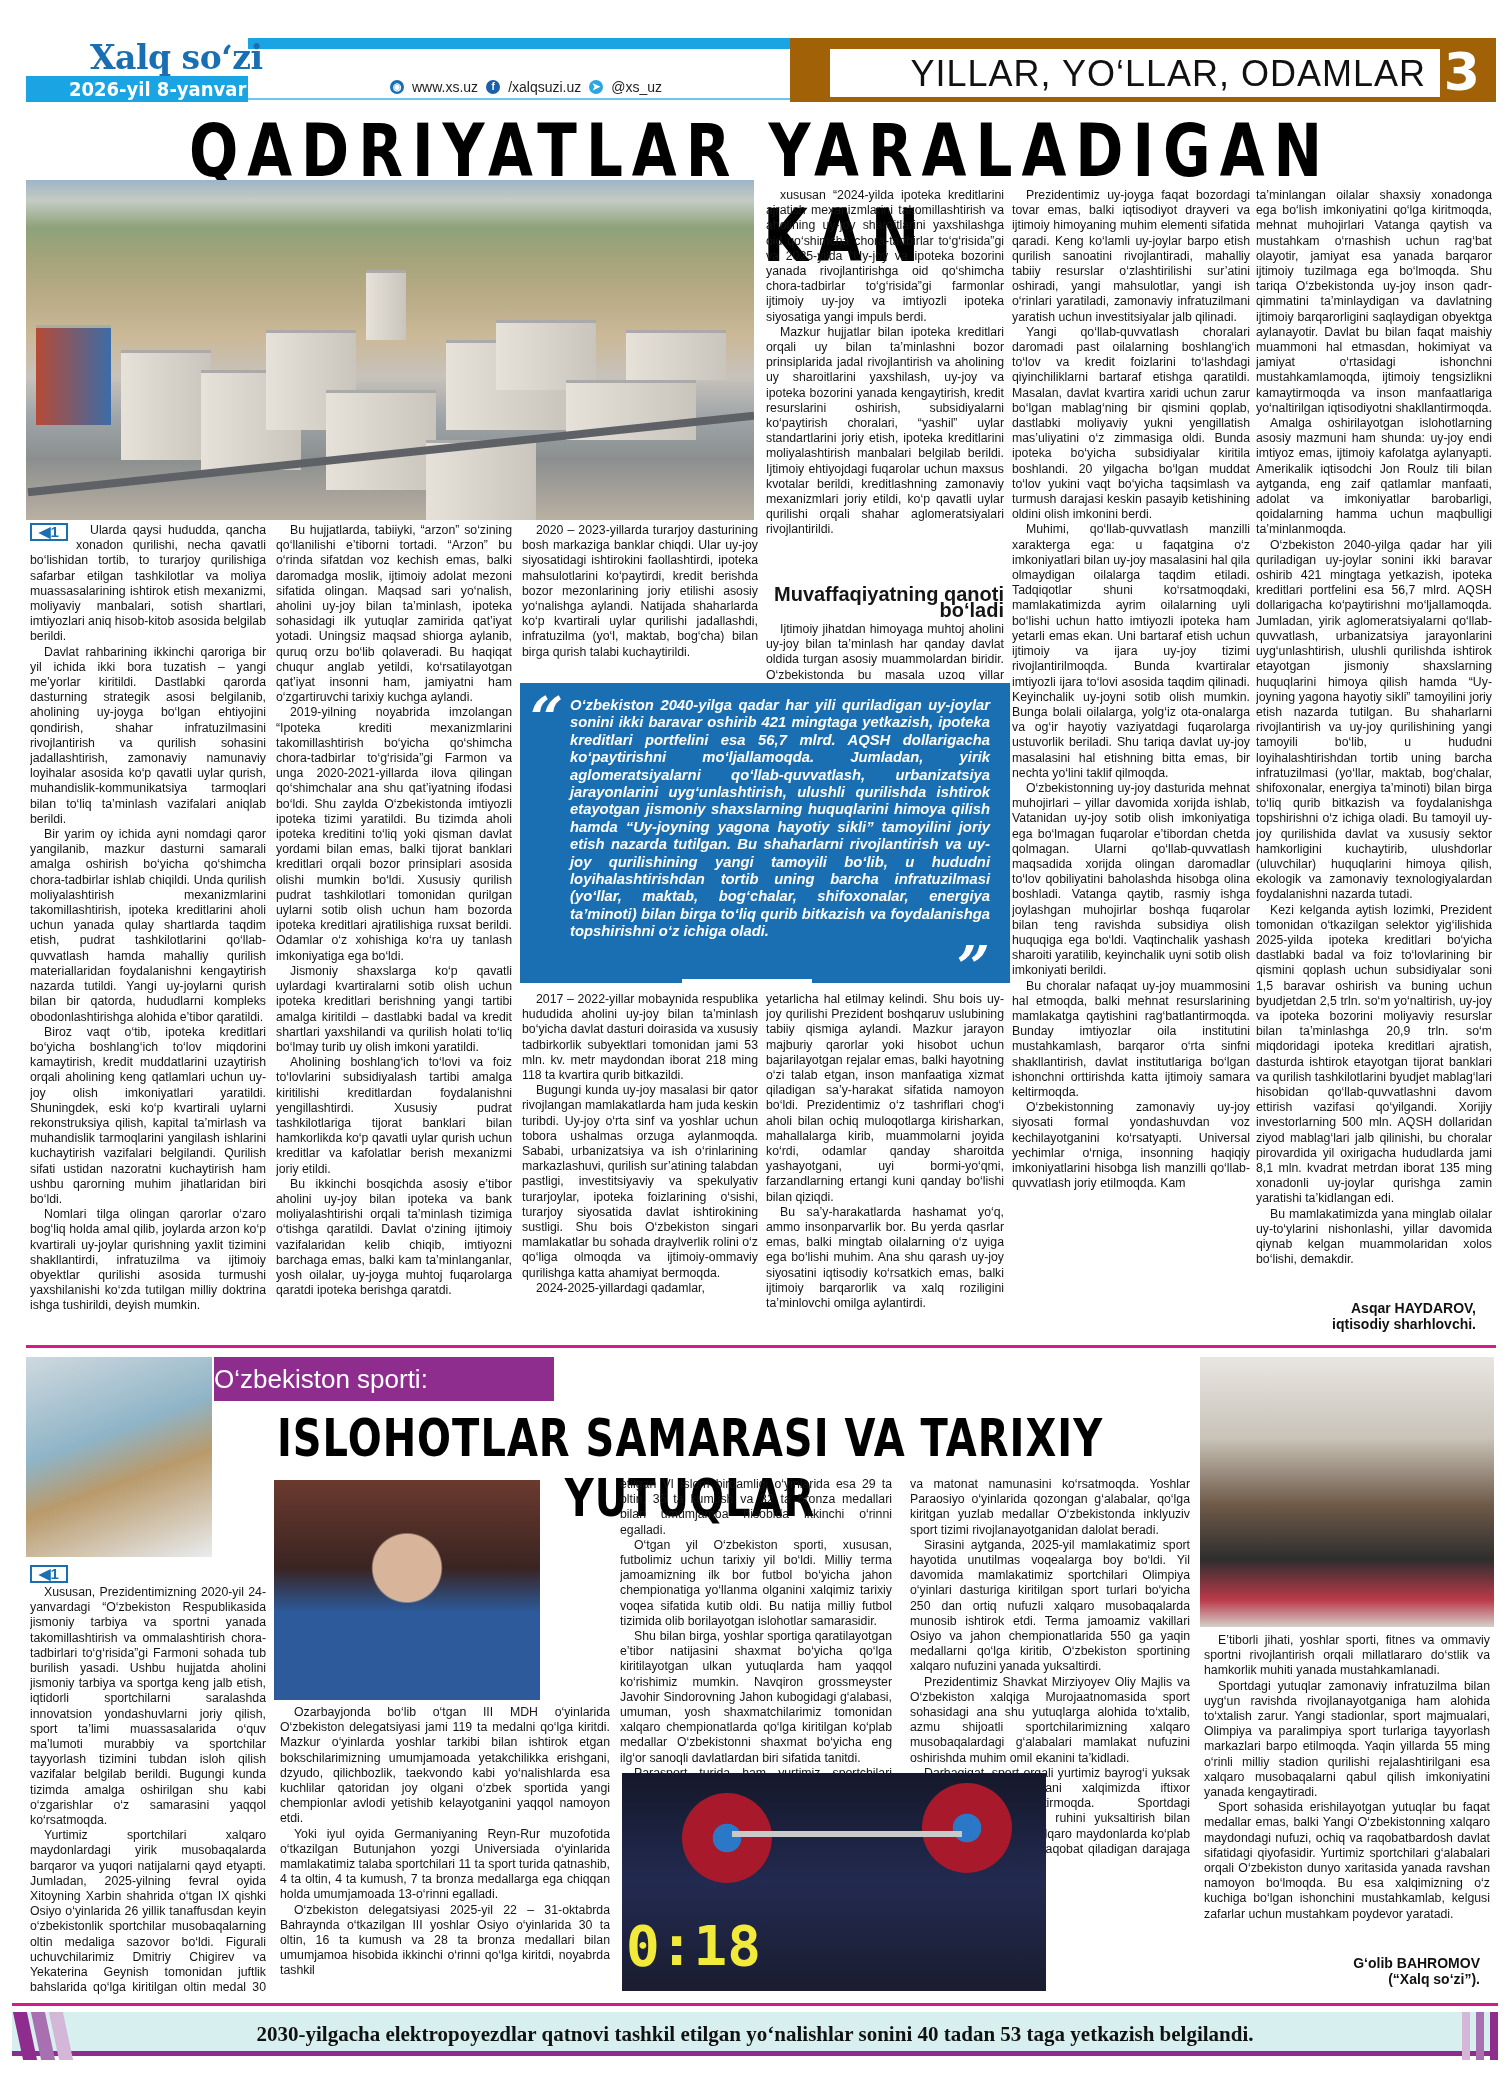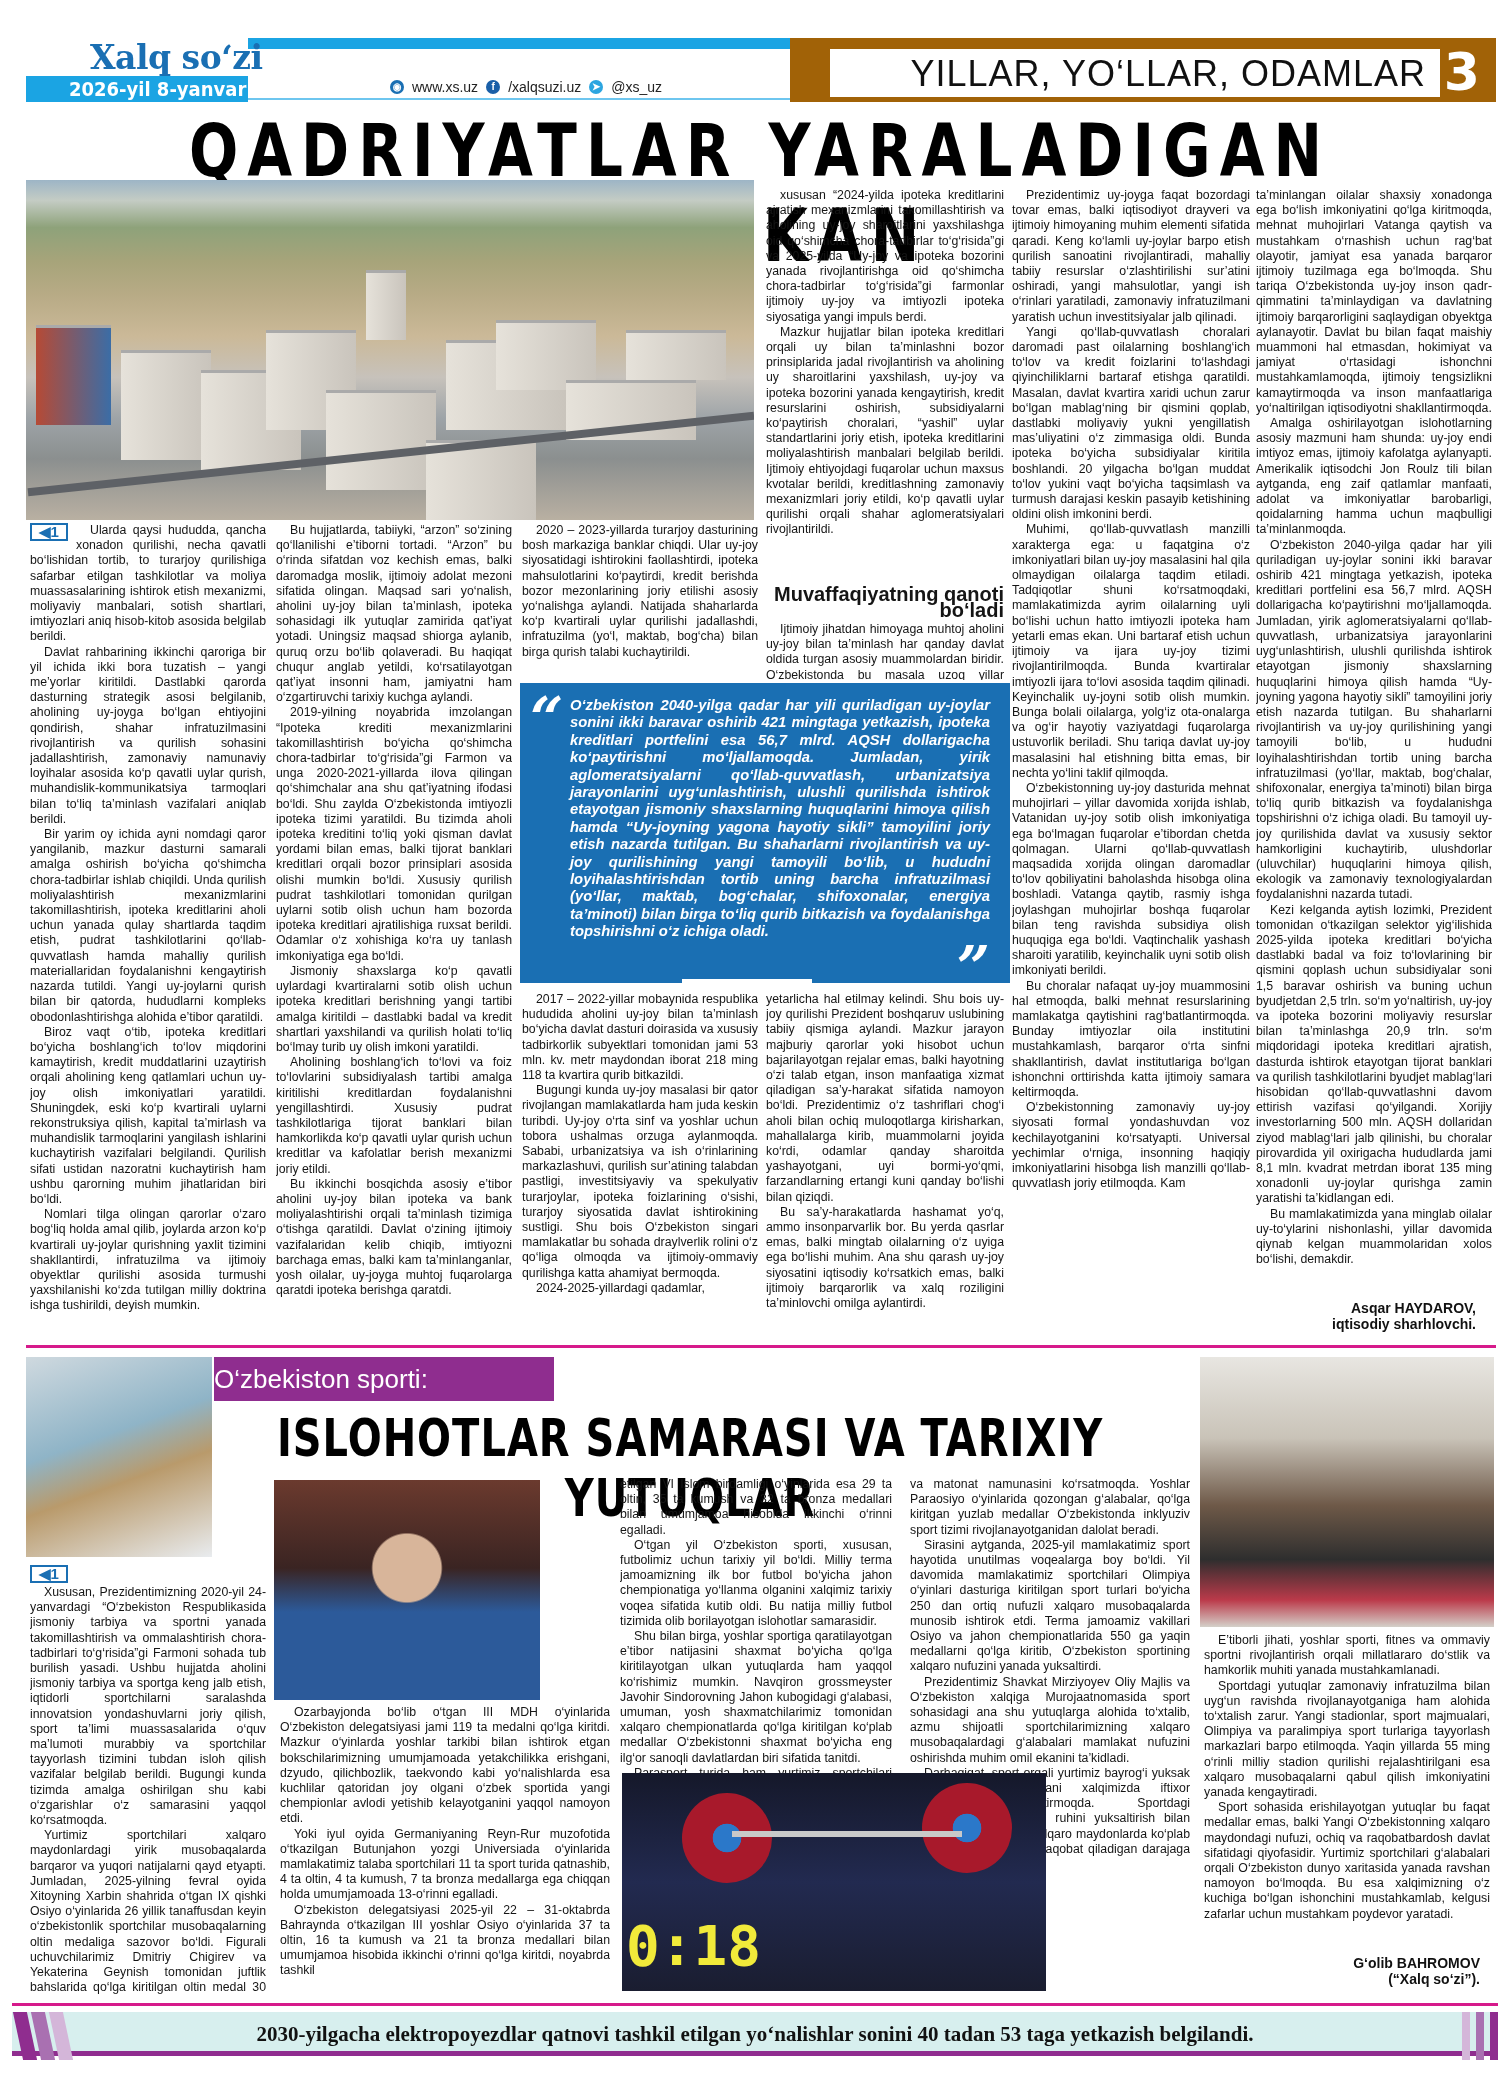--- a/index.html
+++ b/index.html
@@ -158,21 +158,21 @@
 
 <div class="col" style="left:30px;top:1565px;width:236px;height:430px">
   <span class="arrow-badge">◀<span>1</span></span>
   <div style="clear:both"></div>
   <p>Xususan, Prezidentimizning 2020-yil 24-yanvardagi “O‘zbekiston Respublikasida jismoniy tarbiya va sportni yanada takomillashtirish va ommalashtirish chora-tadbirlari to‘g‘risida”gi Farmoni sohada tub burilish yasadi. Ushbu hujjatda aholini jismoniy tarbiya va sportga keng jalb etish, iqtidorli sportchilarni saralashda innovatsion yondashuvlarni joriy qilish, sport ta’limi muassasalarida o‘quv ma’lumoti murabbiy va sportchilar tayyorlash tizimini tubdan isloh qilish vazifalar belgilab berildi. Bugungi kunda tizimda amalga oshirilgan shu kabi o‘zgarishlar o‘z samarasini yaqqol ko‘rsatmoqda.</p>
   <p>Yurtimiz sportchilari xalqaro maydonlardagi yirik musobaqalarda barqaror va yuqori natijalarni qayd etyapti. Jumladan, 2025-yilning fevral oyida Xitoyning Xarbin shahrida o‘tgan IX qishki Osiyo o‘yinlarida 26 yillik tanaffusdan keyin o‘zbekistonlik sportchilar musobaqalarning oltin medaliga sazovor bo‘ldi. Figurali uchuvchilarimiz Dmitriy Chigirev va Yekaterina Geynish tomonidan juftlik bahslarida qo‘lga kiritilgan oltin medal 30 dan ziyod mamlakatlar orasida O‘zbekiston jamoasining “Harbin – 2025” qishki o‘yinlarini kuchli beshlikda yakunlashini ta’minladi.</p>
 </div>
 <div class="col" style="left:280px;top:1705px;width:330px;height:290px">
   <p>Ozarbayjonda bo‘lib o‘tgan III MDH o‘yinlarida O‘zbekiston delegatsiyasi jami 119 ta medalni qo‘lga kiritdi. Mazkur o‘yinlarda yoshlar tarkibi bilan ishtirok etgan bokschilarimizning umumjamoada yetakchilikka erishgani, dzyudo, qilichbozlik, taekvondo kabi yo‘nalishlarda esa kuchlilar qatoridan joy olgani o‘zbek sportida yangi chempionlar avlodi yetishib kelayotganini yaqqol namoyon etdi.</p>
   <p>Yoki iyul oyida Germaniyaning Reyn-Rur muzofotida o‘tkazilgan Butunjahon yozgi Universiada o‘yinlarida mamlakatimiz talaba sportchilari 11 ta sport turida qatnashib, 4 ta oltin, 4 ta kumush, 7 ta bronza medallarga ega chiqqan holda umumjamoada 13-o‘rinni egalladi.</p>
-  <p>O‘zbekiston delegatsiyasi 2025-yil 22 – 31-oktabrda Bahraynda o‘tkazilgan III yoshlar Osiyo o‘yinlarida 37 ta oltin, 16 ta kumush va 21 ta bronza medallari bilan umumjamoa hisobida ikkinchi o‘rinni qo‘lga kiritdi, noyabrda tashkil</p>
+  <p>O‘zbekiston delegatsiyasi 2025-yil 22 – 31-oktabrda Bahraynda o‘tkazilgan III yoshlar Osiyo o‘yinlarida 30 ta oltin, 16 ta kumush va 28 ta bronza medallari bilan umumjamoa hisobida ikkinchi o‘rinni qo‘lga kiritdi, noyabrda tashkil</p>
 </div>
 <div class="col" style="left:620px;top:1477px;width:272px;height:300px">
   <p style="text-indent:0">etilgan VI Islom birdamligi o‘yinlarida esa 29 ta oltin, 35 ta kumush va 32 ta bronza medallari bilan umumjamoa hisobida ikkinchi o‘rinni egalladi.</p>
   <p>O‘tgan yil O‘zbekiston sporti, xususan, futbolimiz uchun tarixiy yil bo‘ldi. Milliy terma jamoamizning ilk bor futbol bo‘yicha jahon chempionatiga yo‘llanma olganini xalqimiz tarixiy voqea sifatida kutib oldi. Bu natija milliy futbol tizimida olib borilayotgan islohotlar samarasidir.</p>
   <p>Shu bilan birga, yoshlar sportiga qaratilayotgan e’tibor natijasini shaxmat bo‘yicha qo‘lga kiritilayotgan ulkan yutuqlarda ham yaqqol ko‘rishimiz mumkin. Navqiron grossmeyster Javohir Sindorovning Jahon kubogidagi g‘alabasi, umuman, yosh shaxmatchilarimiz tomonidan xalqaro chempionatlarda qo‘lga kiritilgan ko‘plab medallar O‘zbekistonni shaxmat bo‘yicha eng ilg‘or sanoqli davlatlardan biri sifatida tanitdi.</p>
   <p>Parasport turida ham yurtimiz sportchilari jasorat</p>
 </div>
 <div class="col" style="left:910px;top:1477px;width:280px;height:518px">
   <p style="text-indent:0">va matonat namunasini ko‘rsatmoqda. Yoshlar Paraosiyo o‘yinlarida qozongan g‘alabalar, qo‘lga kiritgan yuzlab medallar O‘zbekistonda inklyuziv sport tizimi rivojlanayotganidan dalolat beradi.</p>
   <p>Sirasini aytganda, 2025-yil mamlakatimiz sport hayotida unutilmas voqealarga boy bo‘ldi. Yil davomida mamlakatimiz sportchilari Olimpiya o‘yinlari dasturiga kiritilgan sport turlari bo‘yicha 250 dan ortiq nufuzli xalqaro musobaqalarda munosib ishtirok etdi. Terma jamoamiz vakillari Osiyo va jahon chempionatlarida 550 ga yaqin medallarni qo‘lga kiritib, O‘zbekiston sportining xalqaro nufuzini yanada yuksaltirdi.</p>

